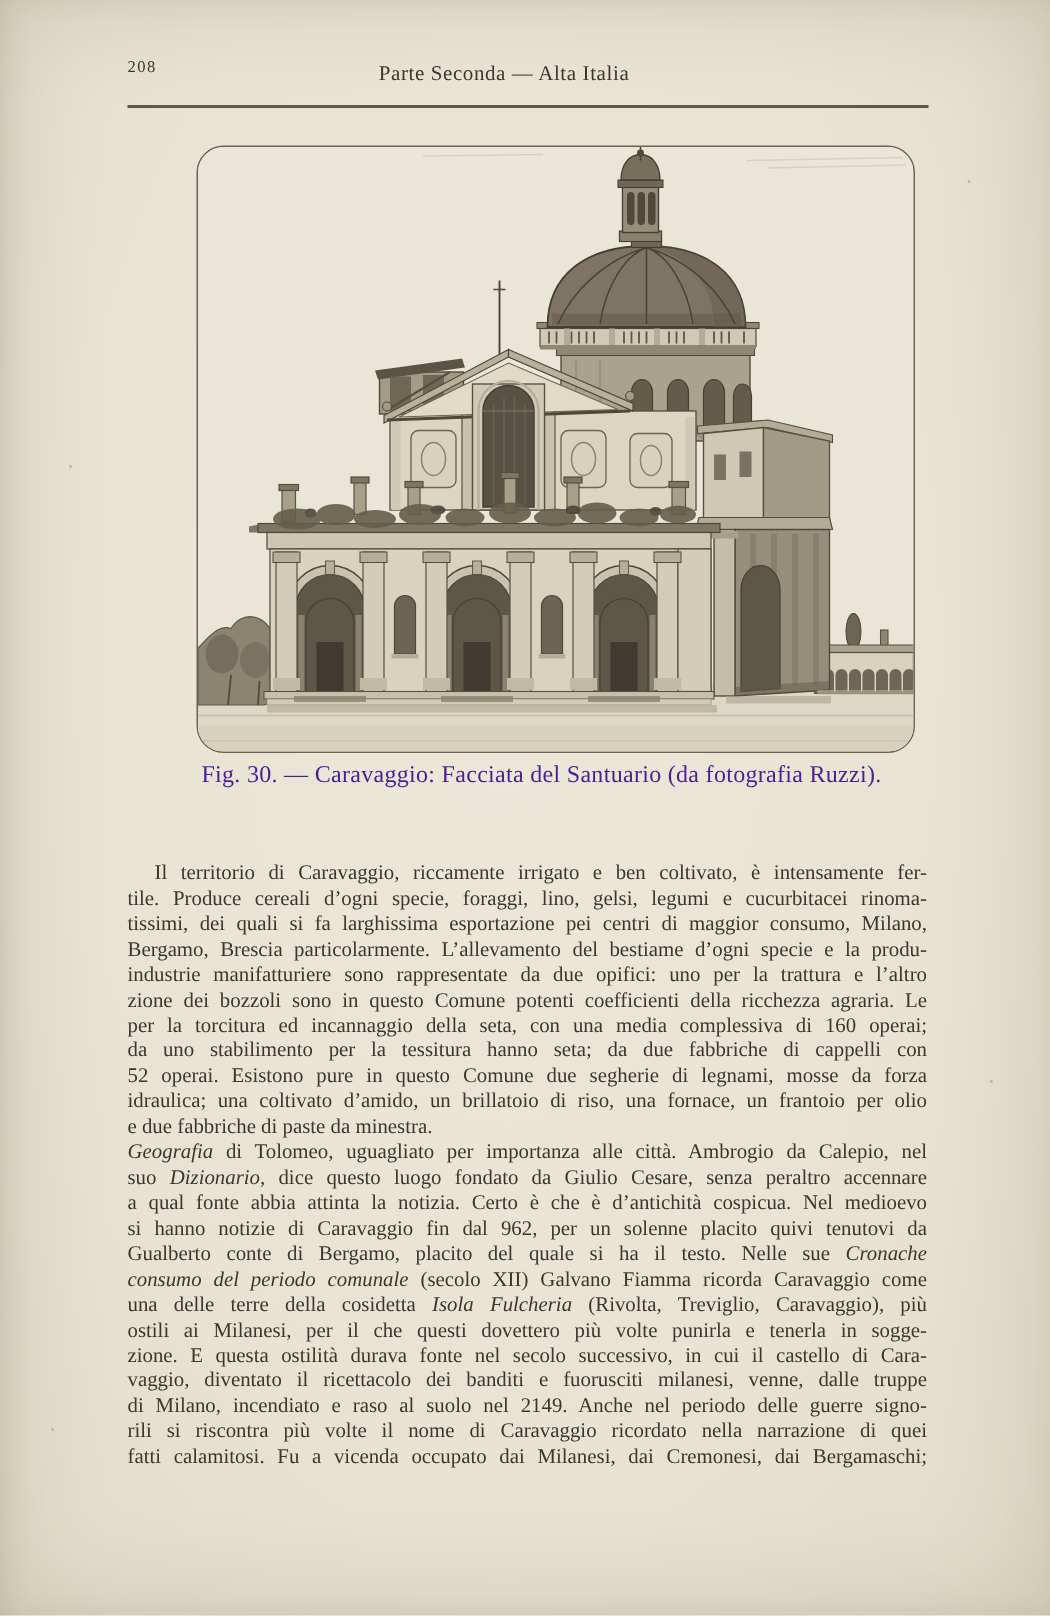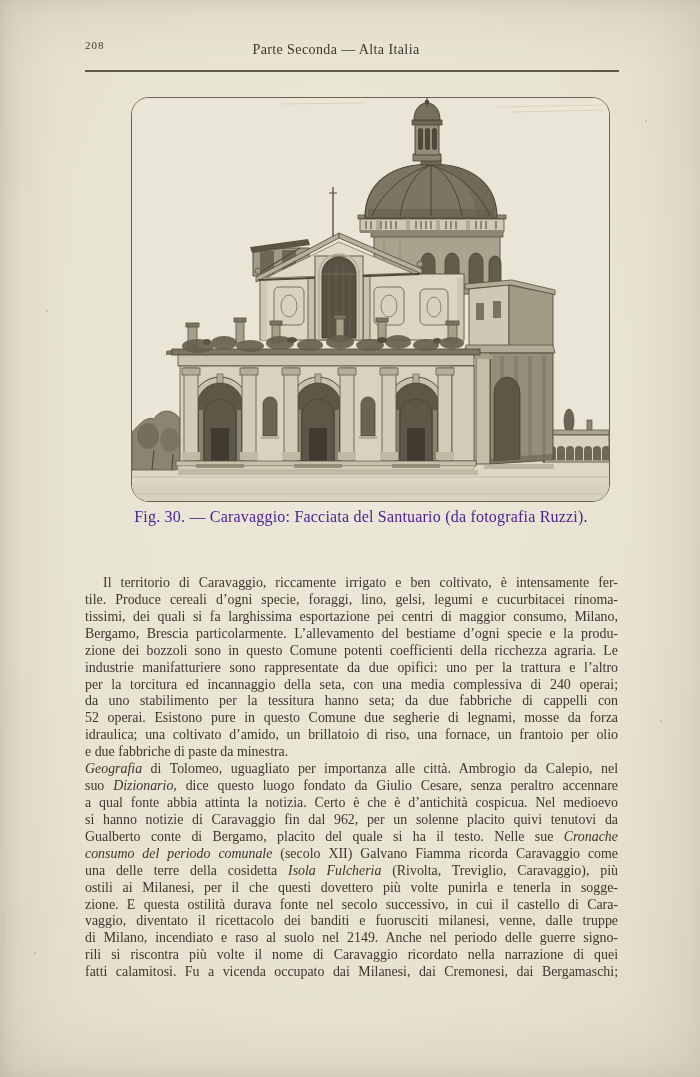--- a/index.html
+++ b/index.html
@@ -299,23 +299,23 @@
 </div>
 
 <div class="figure-caption">Fig. 30. — Caravaggio: Facciata del Santuario (da fotografia Ruzzi).</div>
 
 <div class="body-text">
     <div class="para">
       <div class="line indent">Il territorio di Caravaggio, riccamente irrigato e ben coltivato, è intensamente fer-</div>
       <div class="line">tile. Produce cereali d’ogni specie, foraggi, lino, gelsi, legumi e cucurbitacei rinoma-</div>
       <div class="line">tissimi, dei quali si fa larghissima esportazione pei centri di maggior consumo, Milano,</div>
       <div class="line">Bergamo, Brescia particolarmente. L’allevamento del bestiame d’ogni specie e la produ-</div>
+      <div class="line">industrie manifatturiere sono rappresentate da due opifici: uno per la trattura e l’altro</div>
       <div class="line">zione dei bozzoli sono in questo Comune potenti coefficienti della ricchezza agraria. Le</div>
-      <div class="line">industrie manifatturiere sono rappresentate da due opifici: uno per la trattura e l’altro</div>
-      <div class="line">per la torcitura ed incannaggio della seta, con una media complessiva di 240 operai;</div>
+      <div class="line">per la torcitura ed incannaggio della seta, con una media complessiva di 160 operai;</div>
       <div class="line">da uno stabilimento per la tessitura hanno seta; da due fabbriche di cappelli con</div>
       <div class="line">52 operai. Esistono pure in questo Comune due segherie di legnami, mosse da forza</div>
       <div class="line">idraulica; una coltivato d’amido, un brillatoio di riso, una fornace, un frantoio per olio</div>
       <div class="line endline">e due fabbriche di paste da minestra.</div>
     </div>
     <div class="para">
       <div class="line"><i>Geografia</i> di Tolomeo, uguagliato per importanza alle città. Ambrogio da Calepio, nel</div>
       <div class="line">suo <i>Dizionario</i>, dice questo luogo fondato da Giulio Cesare, senza peraltro accennare</div>
       <div class="line">a qual fonte abbia attinta la notizia. Certo è che è d’antichità cospicua. Nel medioevo</div>
       <div class="line">si hanno notizie di Caravaggio fin dal 962, per un solenne placito quivi tenutovi da</div>

